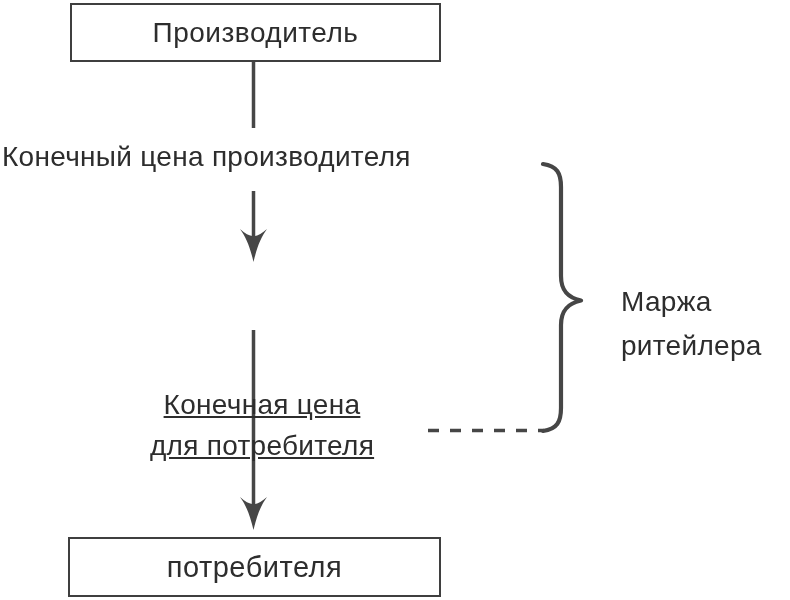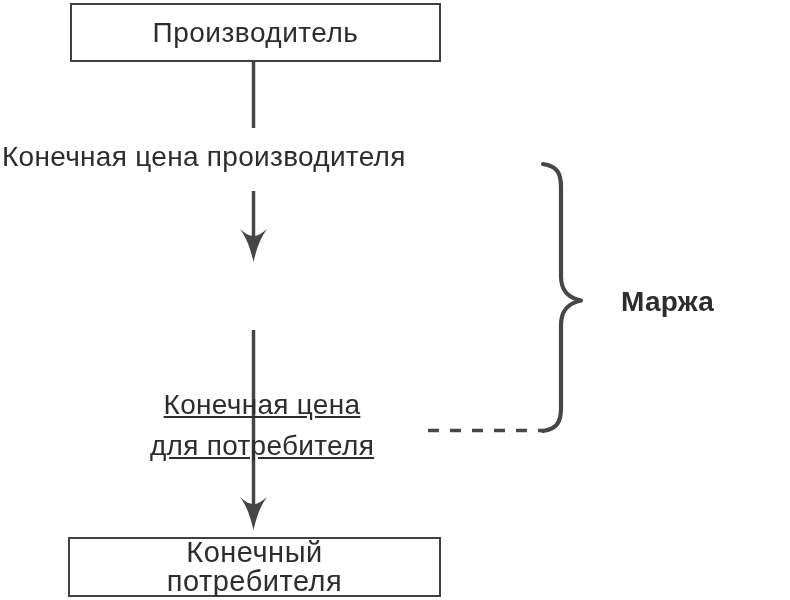--- a/index.html
+++ b/index.html
@@ -50,21 +50,21 @@
     letter-spacing: 0.3px;
     color: var(--text);
     white-space: nowrap;
   }
   .label-producer-price { left: 2px; top: 141px; line-height: 32px; }
   .label-final-price {
     left: 82px; top: 384px; width: 360px;
     text-align: center; line-height: 41px;
   }
   .label-final-price span { display: block; text-decoration: underline; }
-  .label-margin { left: 621px; top: 280px; line-height: 44px; font-weight: bold; }
+  .label-margin { left: 621px; top: 280px; line-height: 44px; }
   .label-margin span { display: block; }
 </style>
 </head>
 <body>
 
 <div class="canvas">
 
   <svg class="connectors" viewBox="0 0 790 600" xmlns="http://www.w3.org/2000/svg">
 
     <path d="M 253.5 62 L 253.5 128" stroke="#464646" stroke-width="3.5" fill="none"></path>
@@ -86,31 +86,31 @@
              C 561 422 557 429 543 431" stroke="#464646" stroke-width="4.2" fill="none" stroke-linecap="round" stroke-linejoin="round"></path>
 
     <path d="M 428 430.5 L 544 430.5" stroke="#464646" stroke-width="3.5" fill="none" stroke-dasharray="11 11"></path>
   </svg>
 
   <div class="node-box box-producer">
     <span>Производитель</span>
   </div>
 
   <div class="flow-label label-producer-price">
-    <span>Конечная цена производителя</span>
+    <span>Конечный цена производителя</span>
   </div>
 
 
   <div class="flow-label label-final-price">
     <span>Конечная цена</span>
     <span>для потребителя</span>
   </div>
 
   <div class="flow-label label-margin">
     <span>Маржа</span>
+    <span>ритейлера</span>
   </div>
 
   <div class="node-box box-consumer">
-    <span>Конечный</span>
     <span>потребителя</span>
   </div>
 
 </div>
 
 </body></html>

